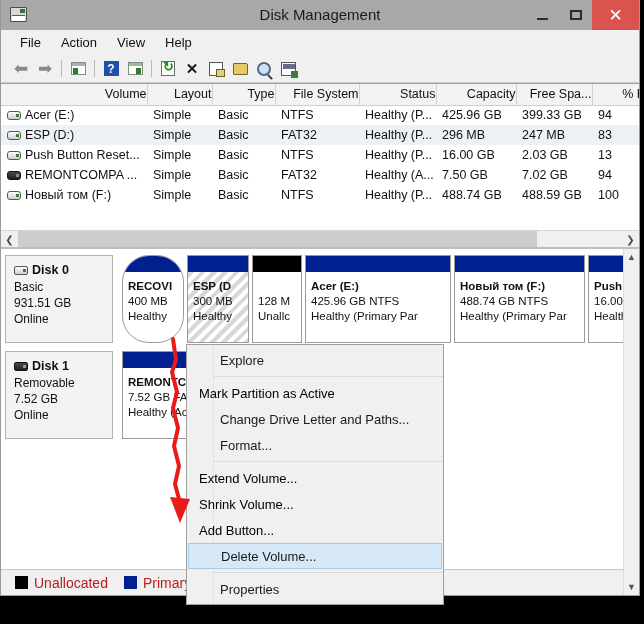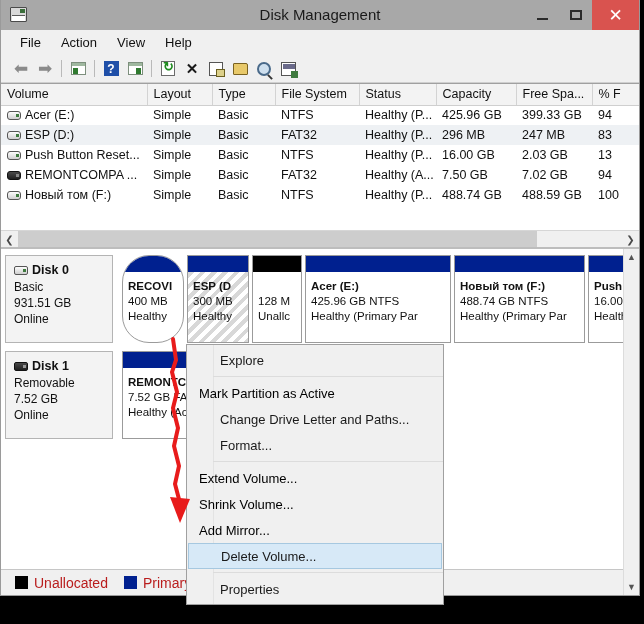--- a/index.html
+++ b/index.html
@@ -264,21 +264,21 @@
     border-collapse: collapse;
     width: 100%;
     table-layout: fixed;
   }
   table.vollist th {
     background: #f3f3f3;
     border-right: 1px solid #d3d3d3;
     border-bottom: 1px solid #cfcfcf;
     font-weight: normal;
     font-size: 12.5px;
-    text-align: left;
+    text-align: right;
     padding: 3px 0 3px 6px;
     height: 21px;
     color: #111;
     white-space: nowrap;
     overflow: hidden;
   }
   table.vollist td {
     font-size: 12.5px;
     color: #111;
     padding: 1px 0 1px 6px;
@@ -782,21 +782,21 @@
 
     <div class="ctxmenu">
       <div class="ctxitem">Explore</div>
       <div class="ctxsep"></div>
       <div class="ctxitem disabled">Mark Partition as Active</div>
       <div class="ctxitem">Change Drive Letter and Paths...</div>
       <div class="ctxitem">Format...</div>
       <div class="ctxsep"></div>
       <div class="ctxitem disabled">Extend Volume...</div>
       <div class="ctxitem disabled">Shrink Volume...</div>
-      <div class="ctxitem disabled">Add Mirror...</div>
+      <div class="ctxitem disabled">Add Button...</div>
       <div class="ctxitem hl">Delete Volume...</div>
       <div class="ctxsep"></div>
       <div class="ctxitem">Properties</div>
 
     </div>
 
   </div>
 
   <svg class="arrow-overlay" viewBox="0 0 644 624" width="644" height="624">
     <path d="M173,339 L176,360 L172,372 L177,392 L173,408 L178,428 L174,446 L179,466 L175,484 L180,503" stroke="#e81b1b" stroke-width="4" fill="none" stroke-linecap="round"></path>

